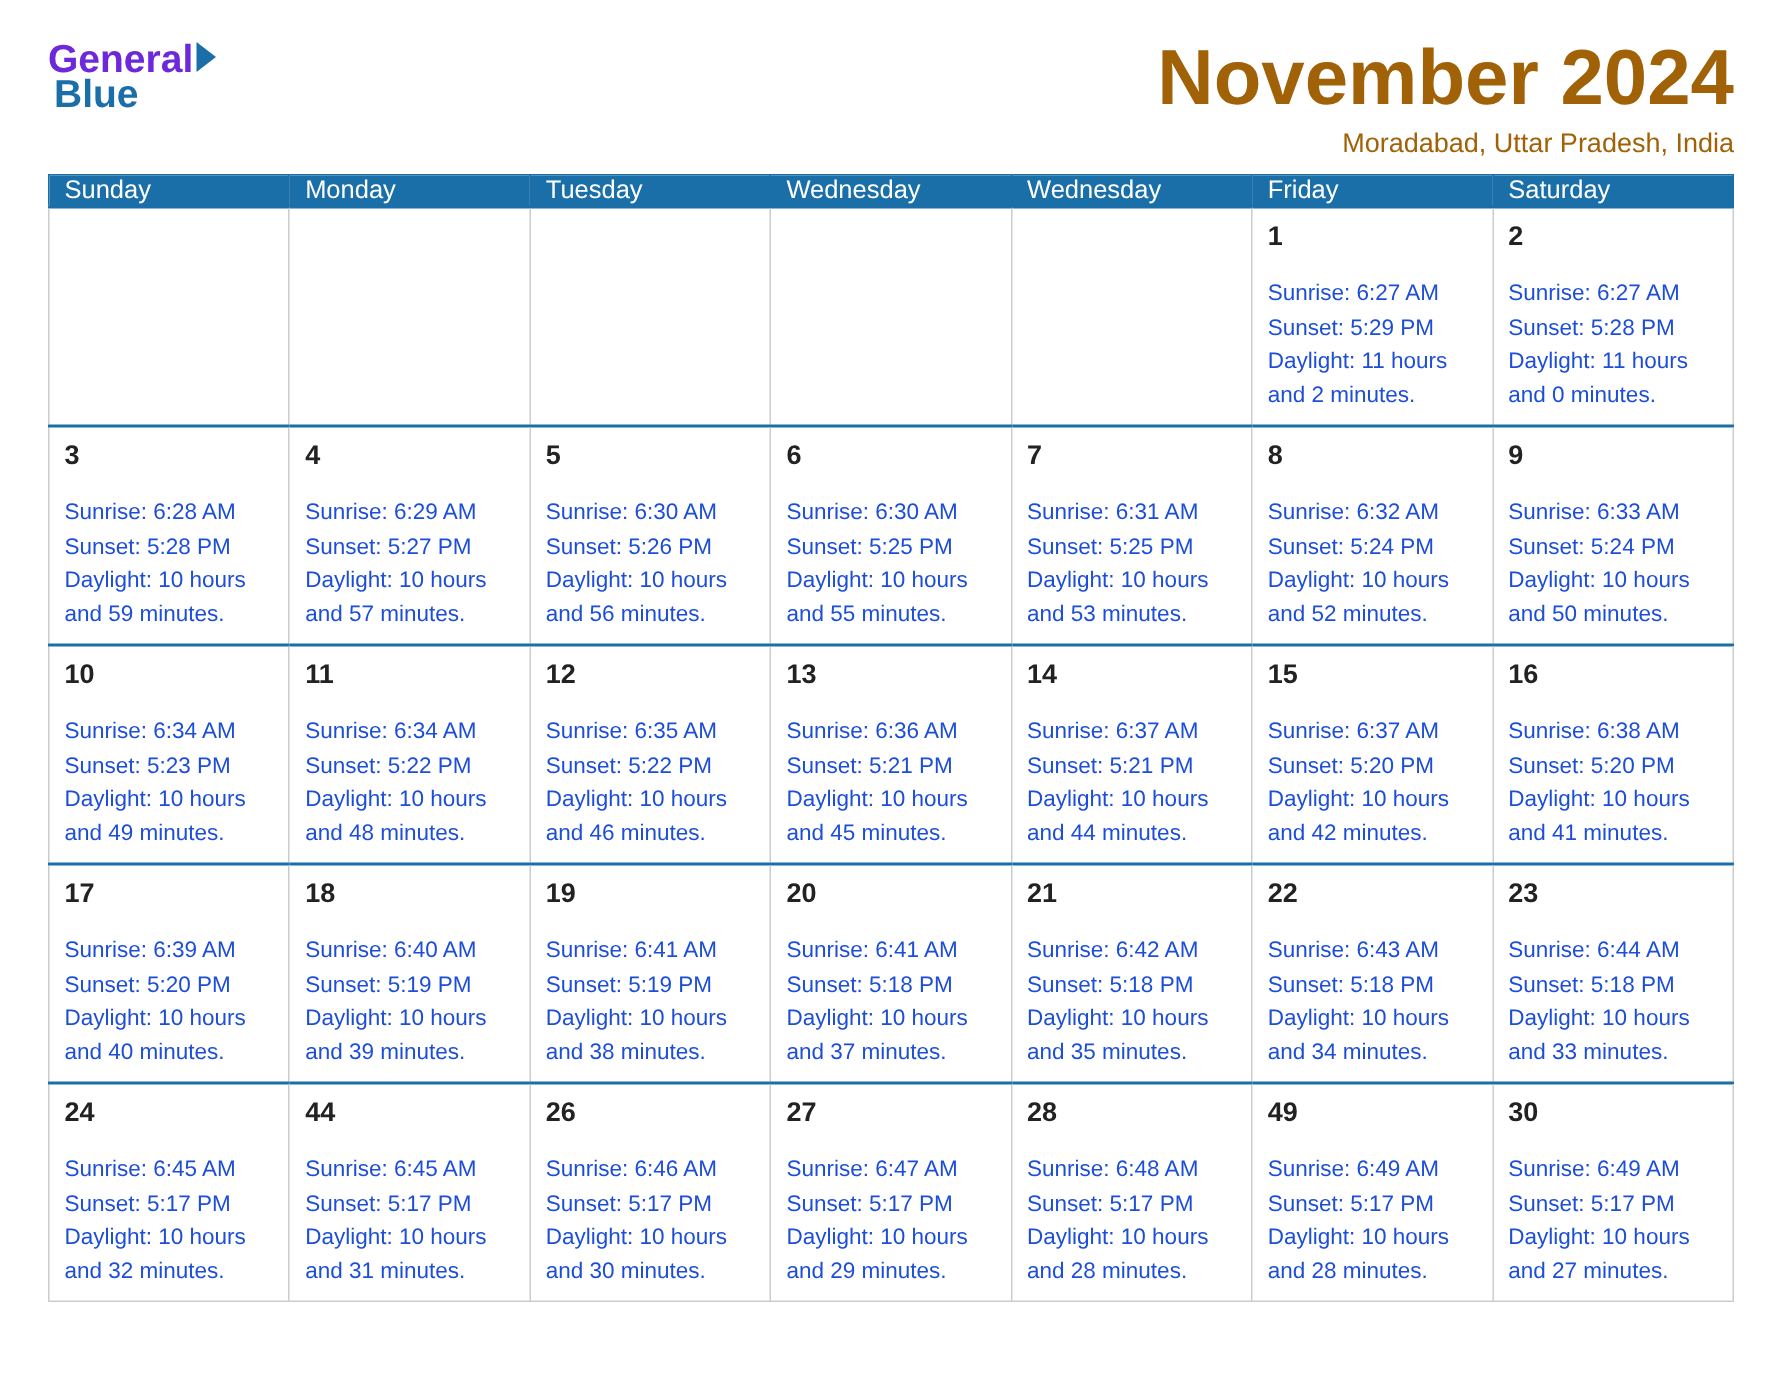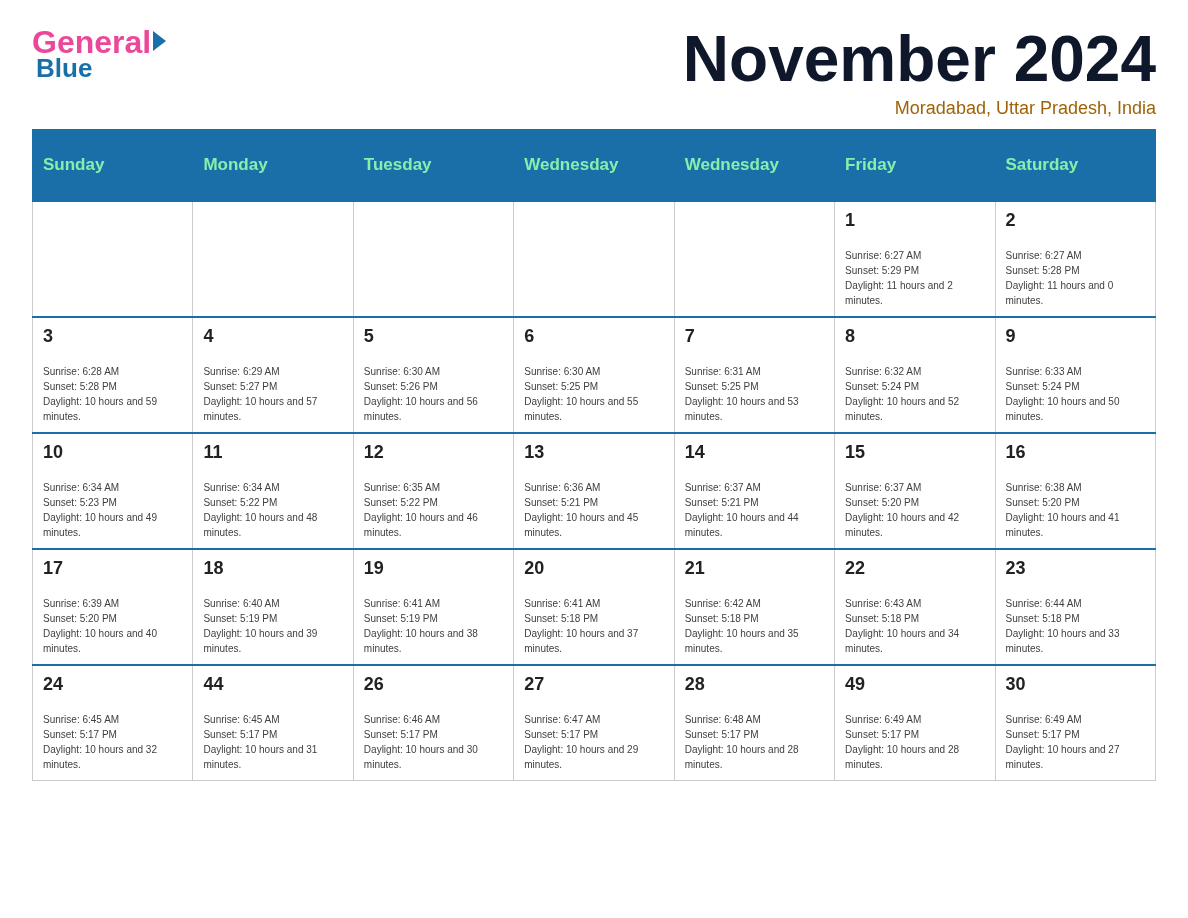--- a/index.html
+++ b/index.html
@@ -11,23 +11,23 @@
       width: 1188px;
       min-height: 918px;
     }
     .header-row {
       display: flex;
       align-items: flex-start;
       justify-content: space-between;
       margin-bottom: 10px;
     }
     .logo-text-general {
-      font-size: 32px;
-      font-weight: bold;
-      color: #ec4899;
+      font-size: 26px;
+      font-weight: bold;
+      color: #6d28d9;
     }
     .logo-triangle {
       display: inline-block;
       width: 0;
       height: 0;
       border-left: 13px solid #1a6fa8;
       border-top: 10px solid transparent;
       border-bottom: 10px solid transparent;
       margin-left: 2px;
       vertical-align: middle;
@@ -46,41 +46,41 @@
       flex-direction: column;
     }
     .logo-top-line {
       display: flex;
       align-items: center;
     }
     .title-block {
       text-align: right;
     }
     .month-title {
-      font-size: 64px;
-      font-weight: bold;
-      color: #0f172a;
+      font-size: 52px;
+      font-weight: bold;
+      color: #a16207;
       line-height: 1.1;
     }
     .location-title {
       font-size: 18px;
       color: #a16207;
       margin-top: 4px;
     }
     .calendar {
       width: 100%;
       border-collapse: collapse;
       margin-top: 10px;
     }
     .calendar th {
       background: #1a6fa8;
-      color: #86efac;
+      color: #ffffff;
       font-size: 17px;
-      font-weight: bold;
-      padding: 25px 10px;
+      font-weight: normal;
+      padding: 0 10px;
       text-align: left;
       border: 1px solid #1a6fa8;
     }
     .calendar td {
       border: 1px solid #ccc;
       vertical-align: top;
       padding: 8px 10px;
       width: 14.28%;
       min-height: 110px;
       background: #fff;
@@ -89,22 +89,22 @@
       border-top: 2px solid #1a6fa8;
     }
     .day-number {
       font-size: 18px;
       font-weight: bold;
       color: #222;
       display: block;
       margin-bottom: 4px;
     }
     .day-info {
-      font-size: 10px;
-      color: #404040;
+      font-size: 15px;
+      color: #1d4ed8;
       line-height: 1.5;
       margin-top: 17px;
     }
     .empty-cell {
       background: #f9f9f9;
     }
   </style>
 </head>
 <body>
 

